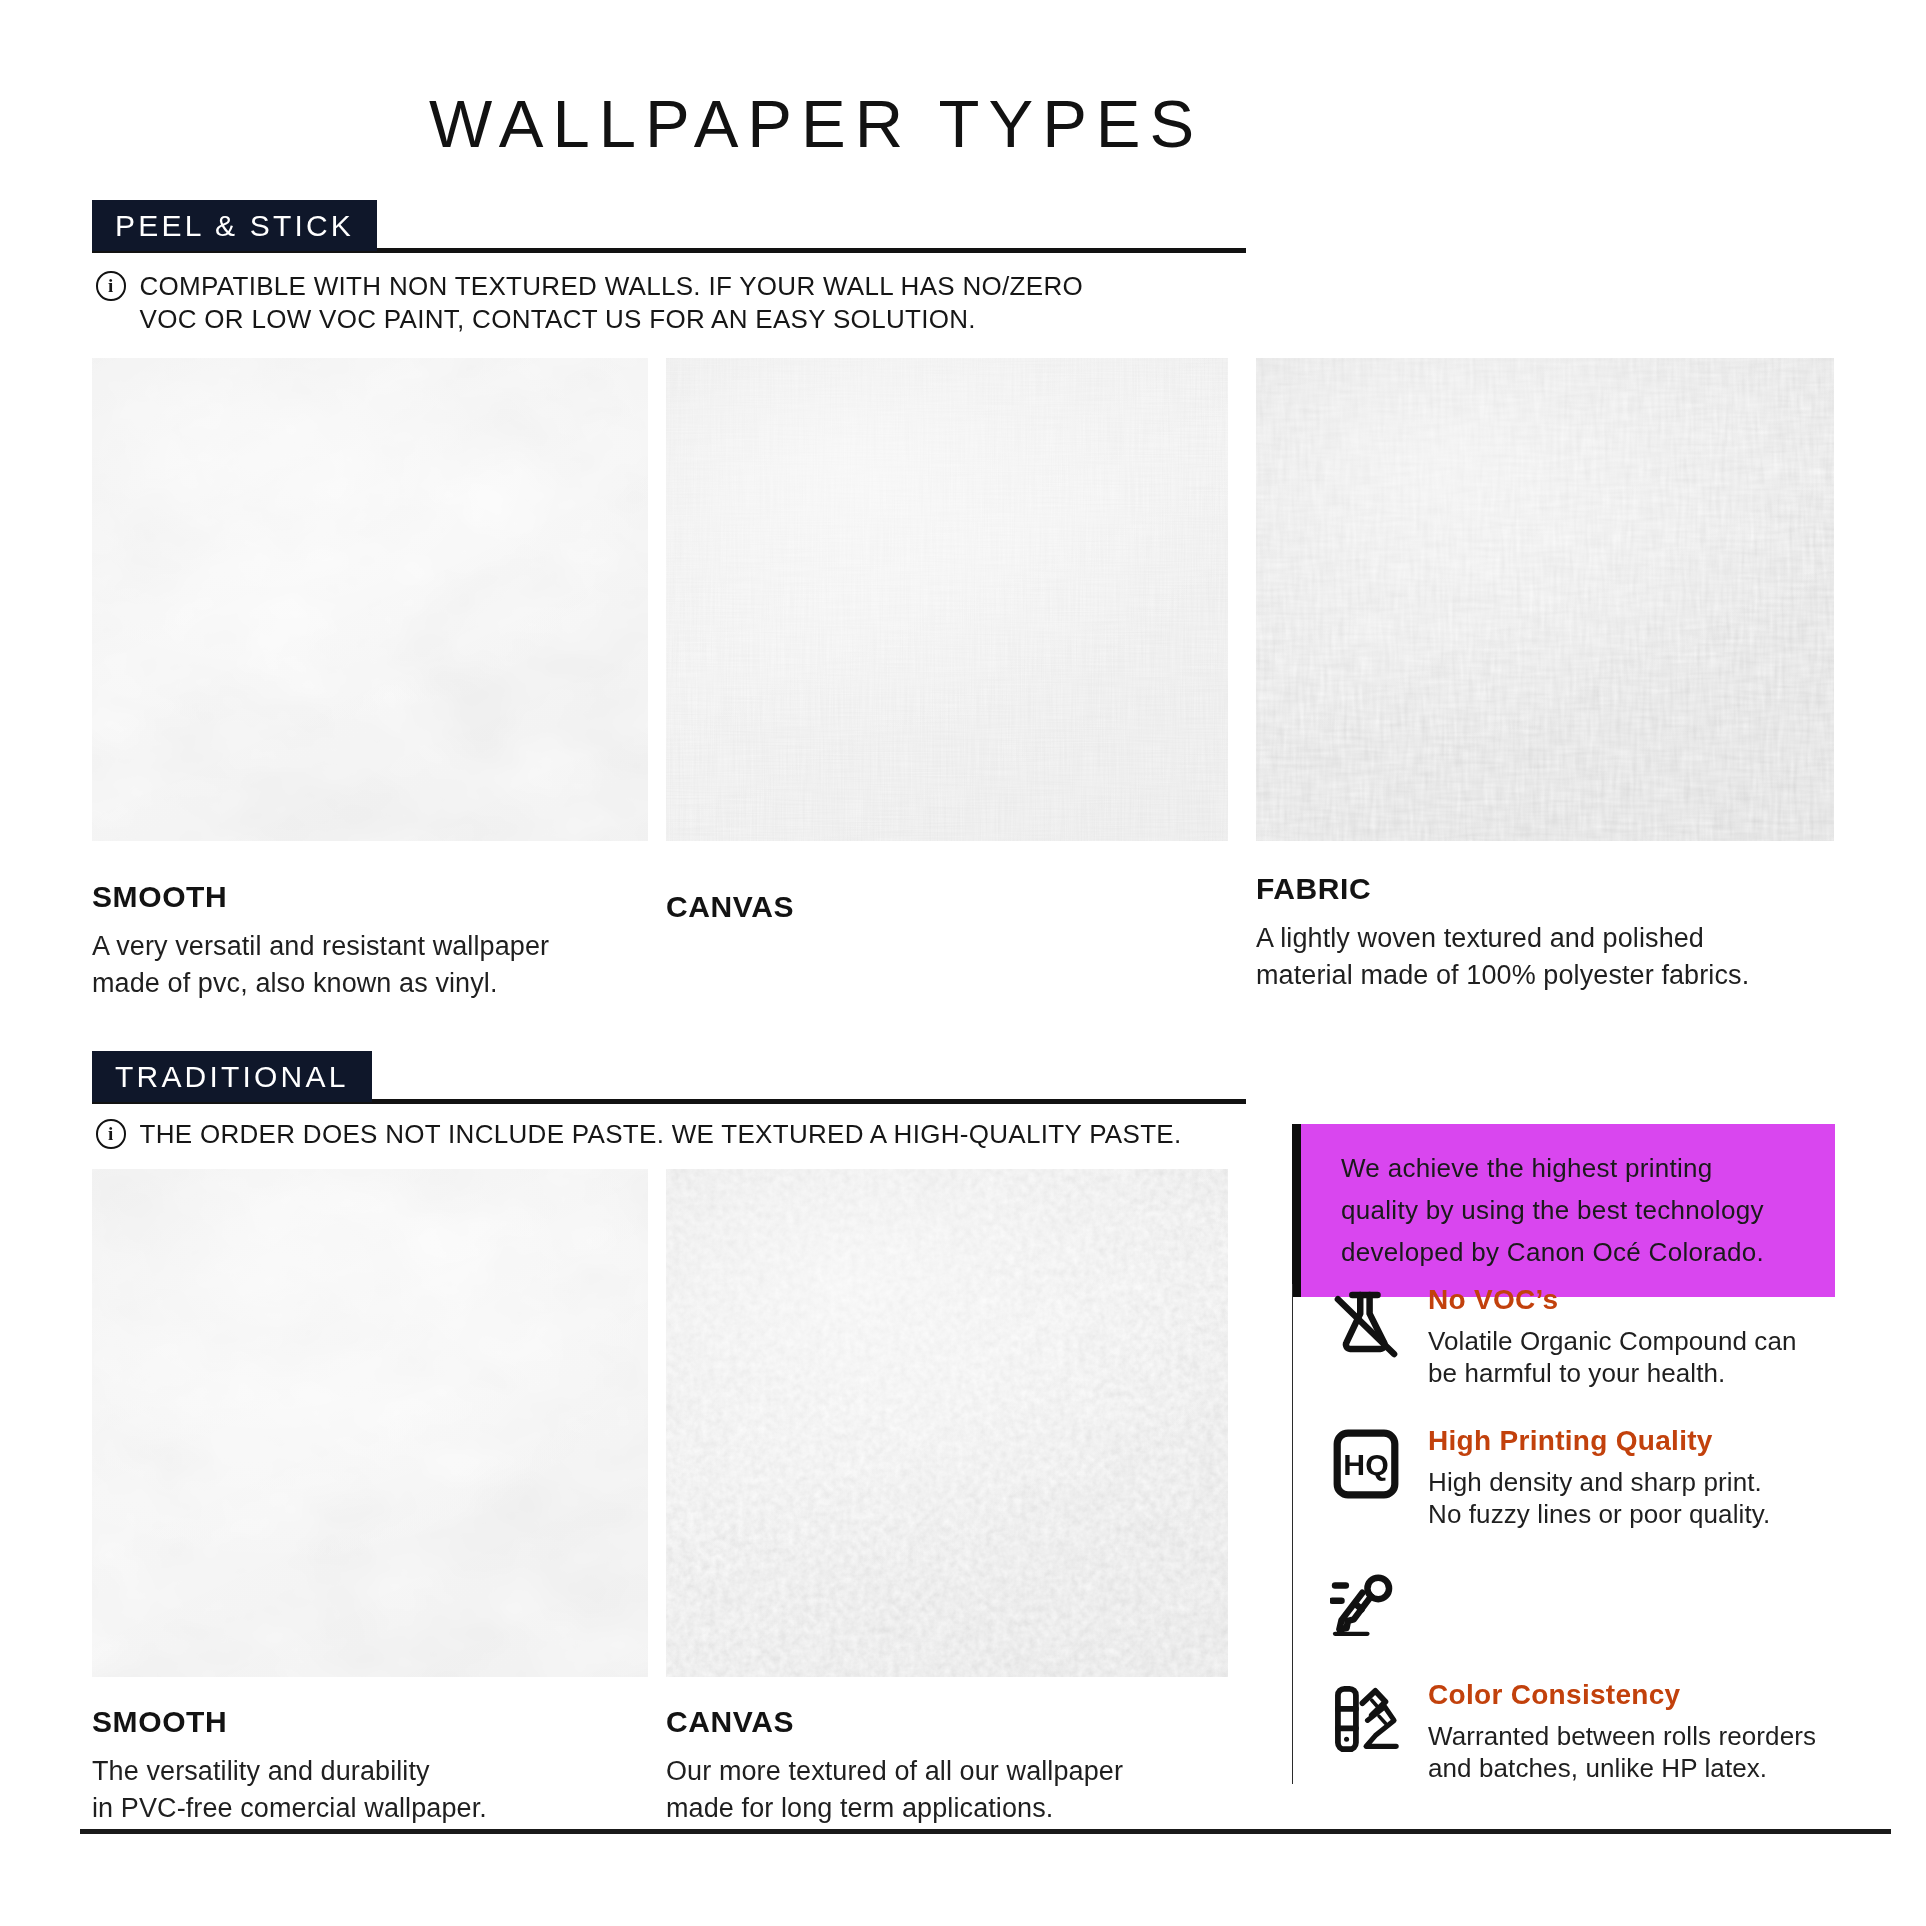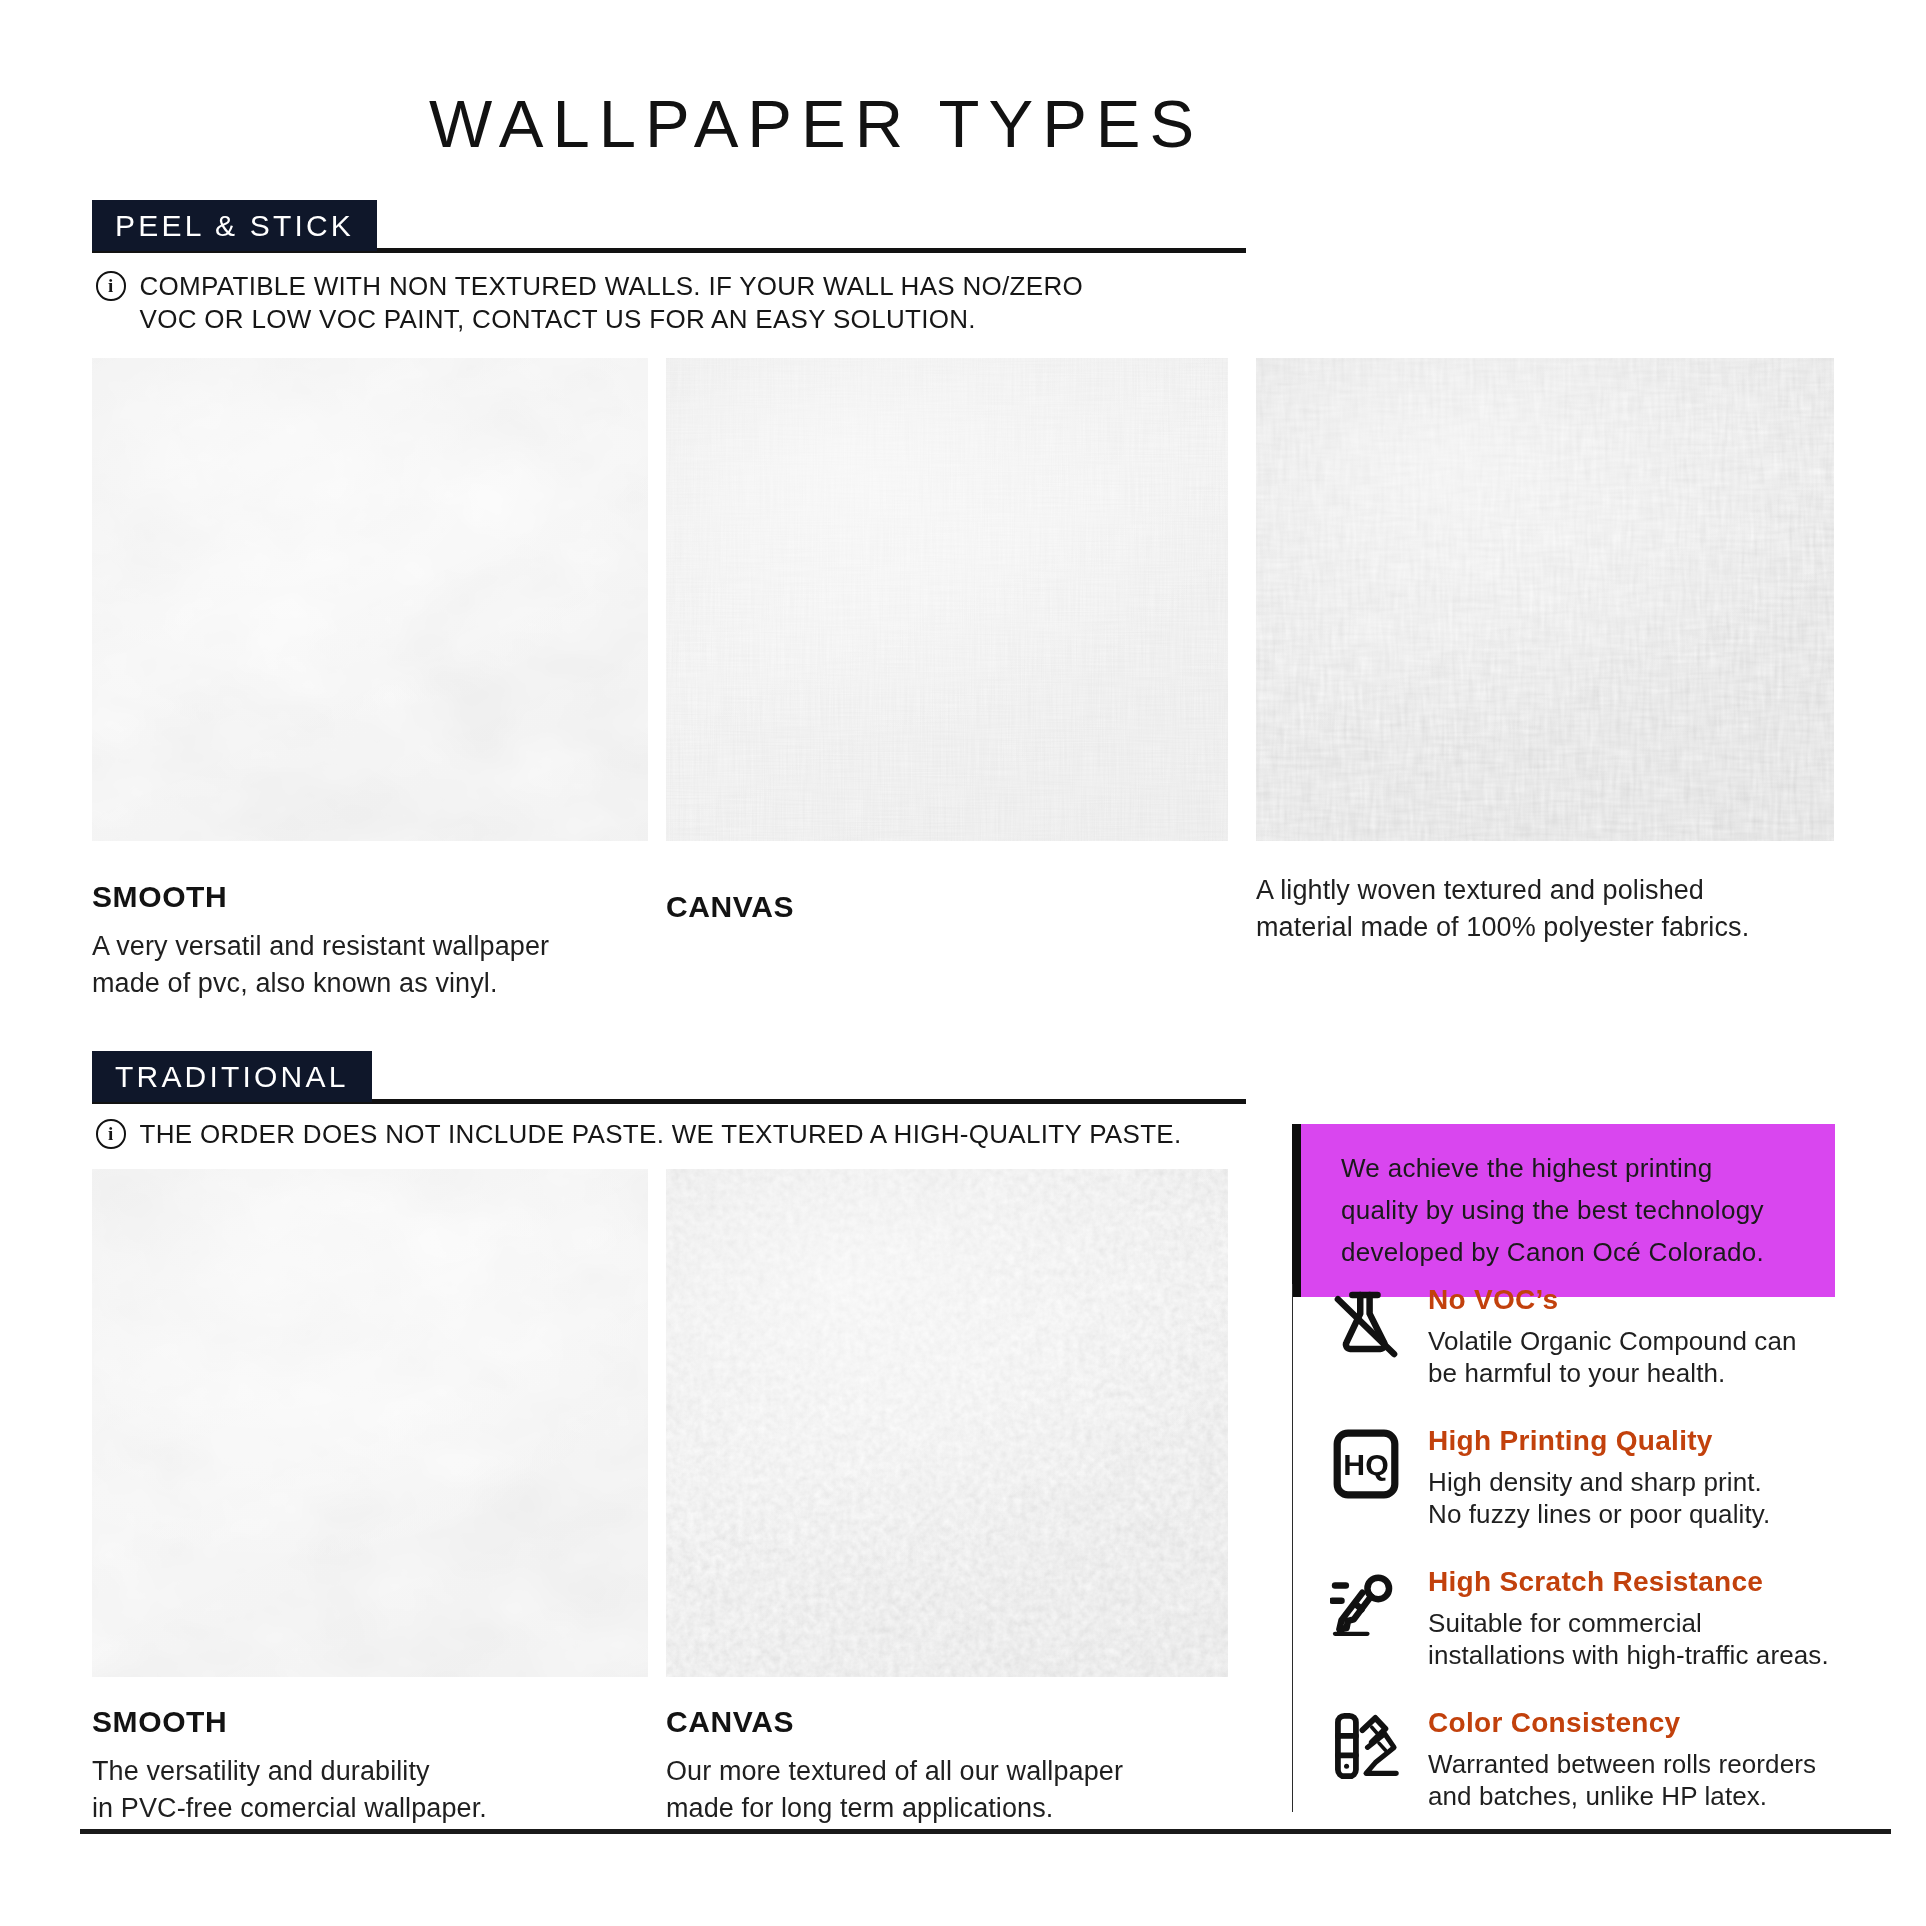--- a/index.html
+++ b/index.html
@@ -227,20 +227,21 @@
               <feFuncG type="linear" slope="0.32" intercept="0.68"></feFuncG>
               <feFuncB type="linear" slope="0.32" intercept="0.68"></feFuncB>
               <feFuncA type="linear" slope="0" intercept="1"></feFuncA>
             </feComponentTransfer>
           </filter>
           <rect width="100%" height="100%" filter="url(#tx5)"></rect>
         </svg>
         <div class="shade"></div>
       </div>
     <figcaption class="caption caption-higher">
+      <h3 class="sw-name">FABRIC</h3>
       <p class="sw-desc">A lightly woven textured and polished
 material made of 100% polyester fabrics.</p>
     </figcaption>
   </figure>
 
   <div class="rule-h rule-trad"></div>
   <div class="badge badge-trad">TRADITIONAL</div>
 
   <div class="note note-trad">
     <span class="info-i">i</span>
@@ -349,25 +350,20 @@
       <span class="f-icon">
         <svg viewBox="0 0 100 100" fill="none" stroke="#111" stroke-width="9" stroke-linecap="round" stroke-linejoin="round">
           <circle cx="67" cy="27" r="15"></circle>
           <path d="M57 38 L33 70 l-8 2 -2 10 -10 2 3 -13 29 -38"></path>
           <line x1="44" y1="56" x2="37" y2="50"></line>
           <line x1="7" y1="23" x2="22" y2="23"></line>
           <line x1="3" y1="44" x2="16" y2="44"></line>
           <line x1="7" y1="90" x2="52" y2="90" stroke-width="6"></line>
         </svg>
       </span>
-      <div class="f-body">
-        <h4 class="f-title">High Scratch Resistance</h4>
-        <p class="f-desc">Suitable for commercial
-installations with high-traffic areas.</p>
-      </div>
     </div>
 
     <div class="feature">
       <span class="f-icon">
         <svg viewBox="0 0 100 100" fill="none" stroke="#111" stroke-width="8" stroke-linecap="round" stroke-linejoin="round">
           <rect x="11" y="8" width="25" height="84" rx="9"></rect>
           <line x1="11" y1="36" x2="36" y2="36"></line>
           <line x1="11" y1="63" x2="36" y2="63"></line>
           <circle cx="23" cy="78" r="3.5" fill="#111" stroke="none"></circle>
           <path d="M45 28 L63 11 L77 26 L58 45"></path>

